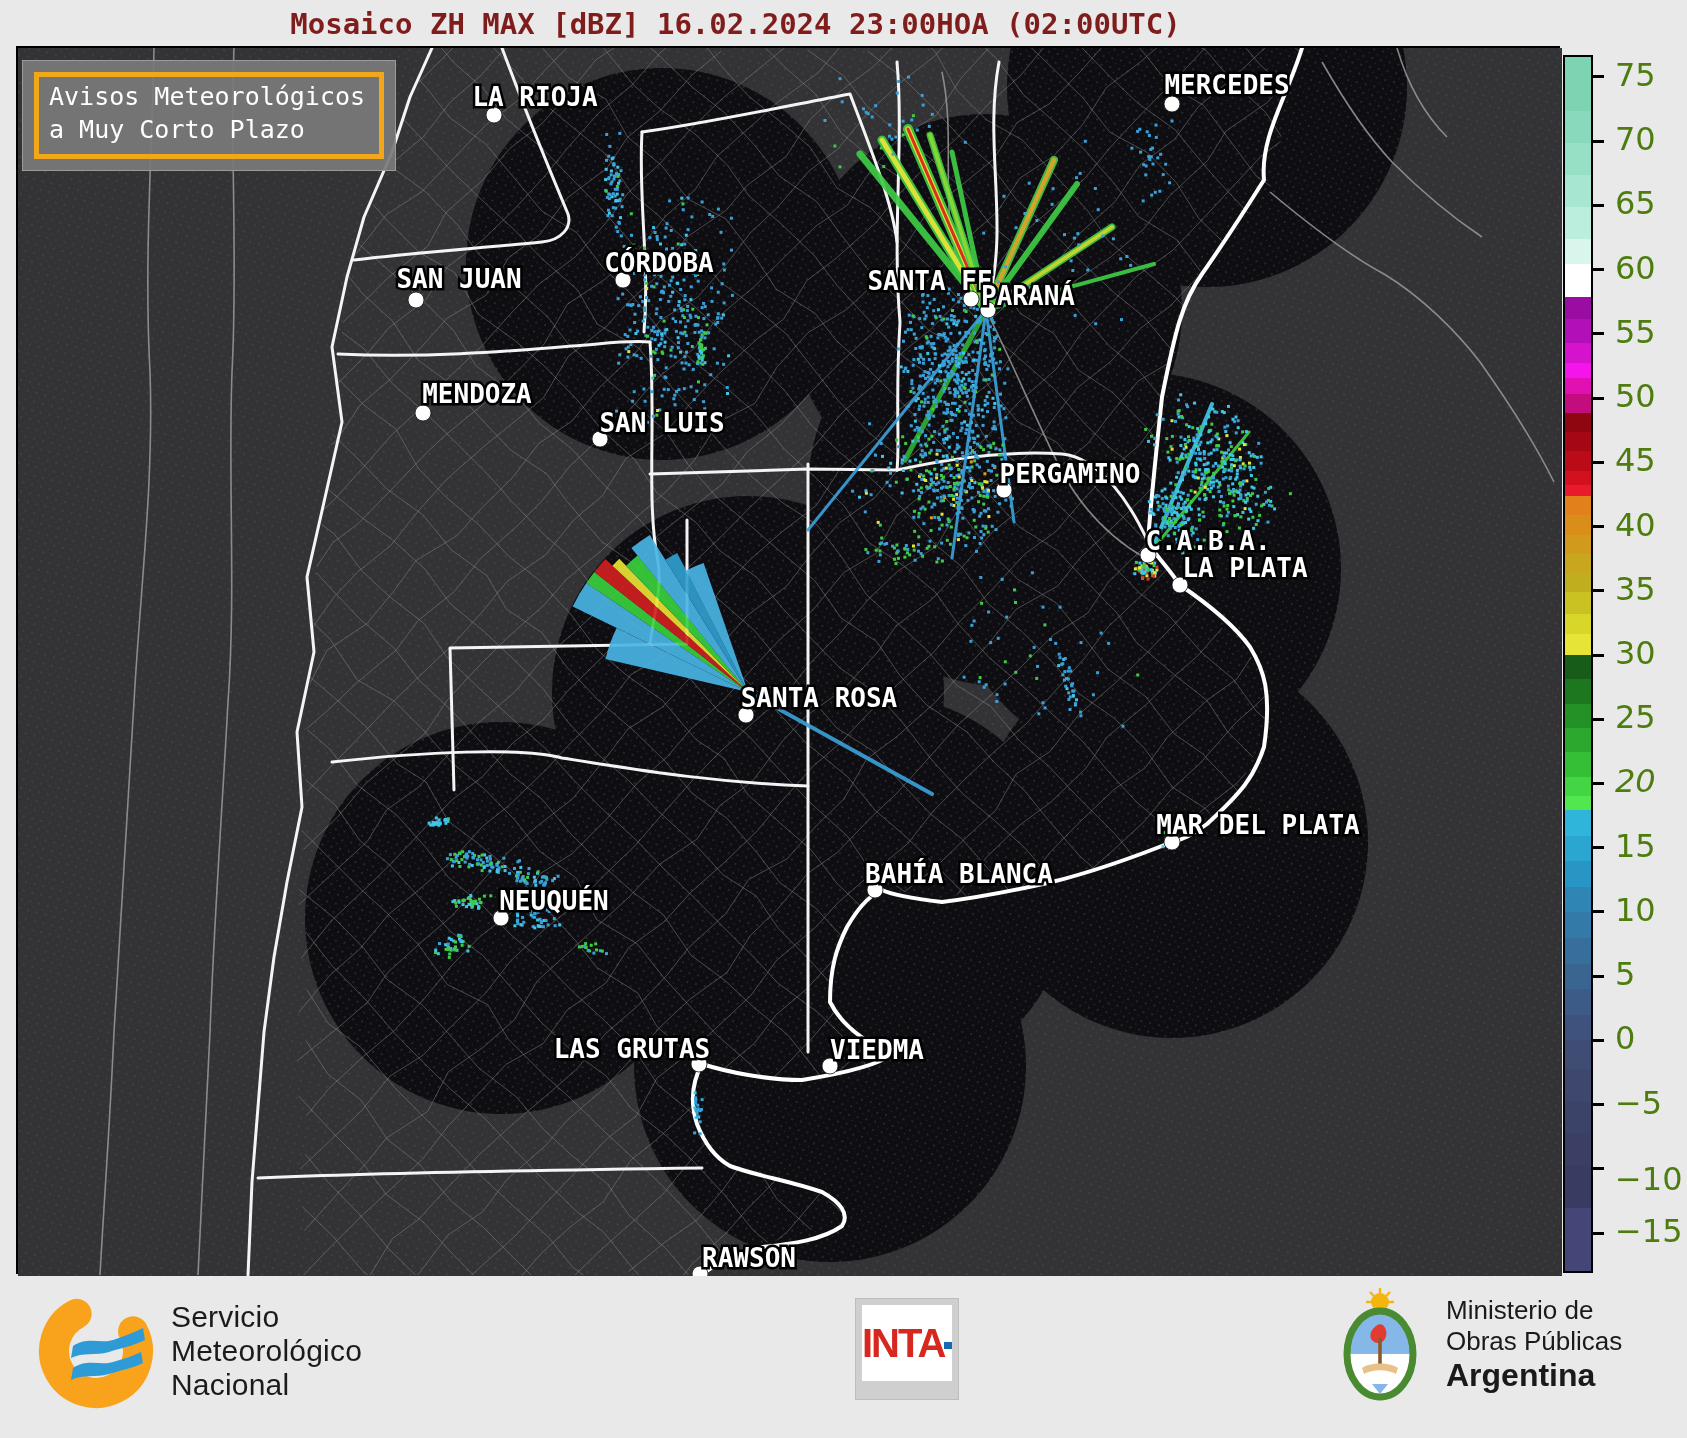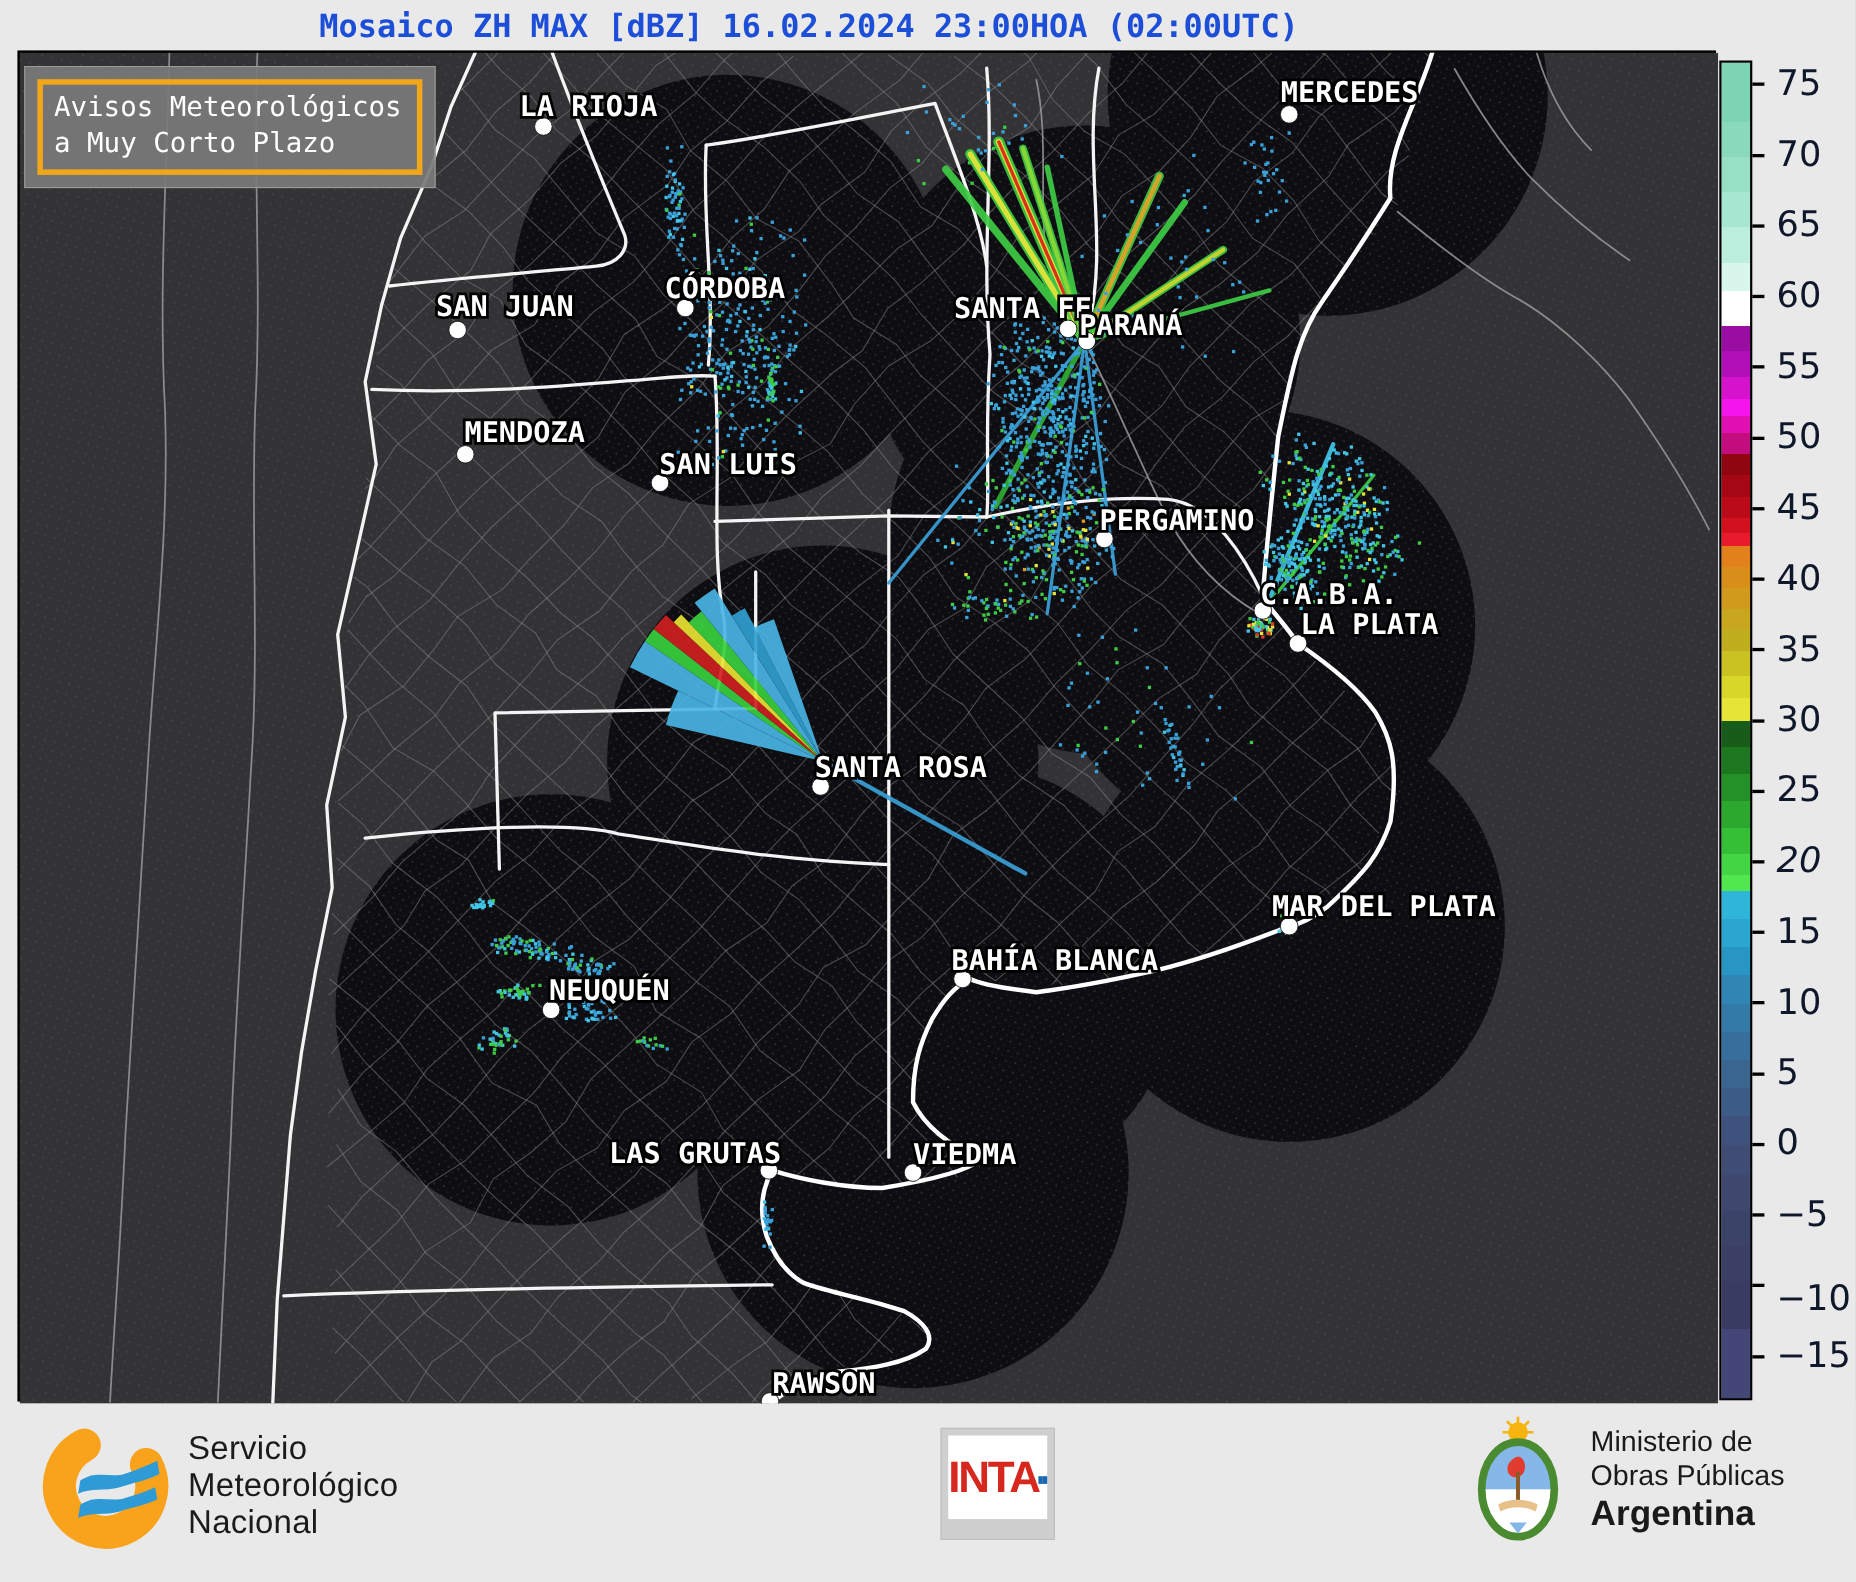--- a/index.html
+++ b/index.html
@@ -1,32 +1,32 @@
 <!DOCTYPE html>
 <html><head>
 <meta charset="utf-8">
 <style>
   html,body{margin:0;padding:0;background:#e9e9e9;width:1687px;height:1438px;overflow:hidden;
     font-family:"Liberation Sans",sans-serif;position:relative;}
   .page{position:absolute;inset:0;width:1687px;height:1438px;background:#e9e9e9;}
   .title{position:absolute;left:0;top:7px;width:1471px;text-align:center;
-    font-family:"DejaVu Sans Mono","Liberation Mono",monospace;font-size:29px;font-weight:600;color:#1d4ed8;}
+    font-family:"DejaVu Sans Mono","Liberation Mono",monospace;font-size:29px;font-weight:600;color:#7f1d1d;}
   .map-frame{position:absolute;left:16px;top:46px;width:1544px;height:1228px;
     border:2px solid #000;box-sizing:border-box;background:#333336;}
   .map-frame svg{position:absolute;left:0;top:0;}
   .alert-box{position:absolute;left:4px;top:12px;background:rgba(122,122,122,0.93);
     border:1px solid #9b9b9b;padding:11px;z-index:5;}
   .alert-inner{border:5px solid #F2A71B;padding:4px 14px 8px 10px;}
   .alert-inner div{font-family:"DejaVu Sans Mono","Liberation Mono",monospace;
     font-size:25px;color:#fff;line-height:1.3;white-space:nowrap;}
   .colorbar-wrap{position:absolute;left:1563px;top:55px;width:124px;height:1220px;}
   .colorbar{position:absolute;left:0;top:0;width:30px;height:1218px;border:2px solid #000;box-sizing:border-box;}
   .cb-tick{position:absolute;left:30px;width:11px;height:3px;background:#000;}
   .cb-label{position:absolute;left:52px;transform:translateY(-54%);
-    font-family:"DejaVu Sans","Liberation Sans",sans-serif;font-size:32px;color:#0f172a;}
+    font-family:"DejaVu Sans","Liberation Sans",sans-serif;font-size:32px;color:#4d7c0f;}
   .footer{position:absolute;left:0;top:1278px;width:1687px;height:160px;background:#e9e9e9;padding-left:32px;}
   .smn{position:absolute;left:35px;top:12px;display:flex;align-items:center;}
   .smn-text{margin-left:14px;font-size:30px;color:#1b1b1b;line-height:1.14;letter-spacing:0.2px;}
   .inta-frame{position:absolute;left:855px;top:20px;width:104px;height:102px;background:#cfcfcf;
     padding:0;border:1px solid #bdbdbd;box-sizing:border-box;}
   .inta-inner{position:absolute;left:6px;top:6px;right:6px;height:76px;background:#fff;
     display:flex;align-items:center;justify-content:center;}
   .inta-word{font-family:"Liberation Sans",sans-serif;font-weight:bold;font-size:40px;
     color:#D6281E;letter-spacing:-2px;line-height:0.9;}
   .inta-bar{width:78px;height:7px;background:#1668B2;margin-top:4px;}

